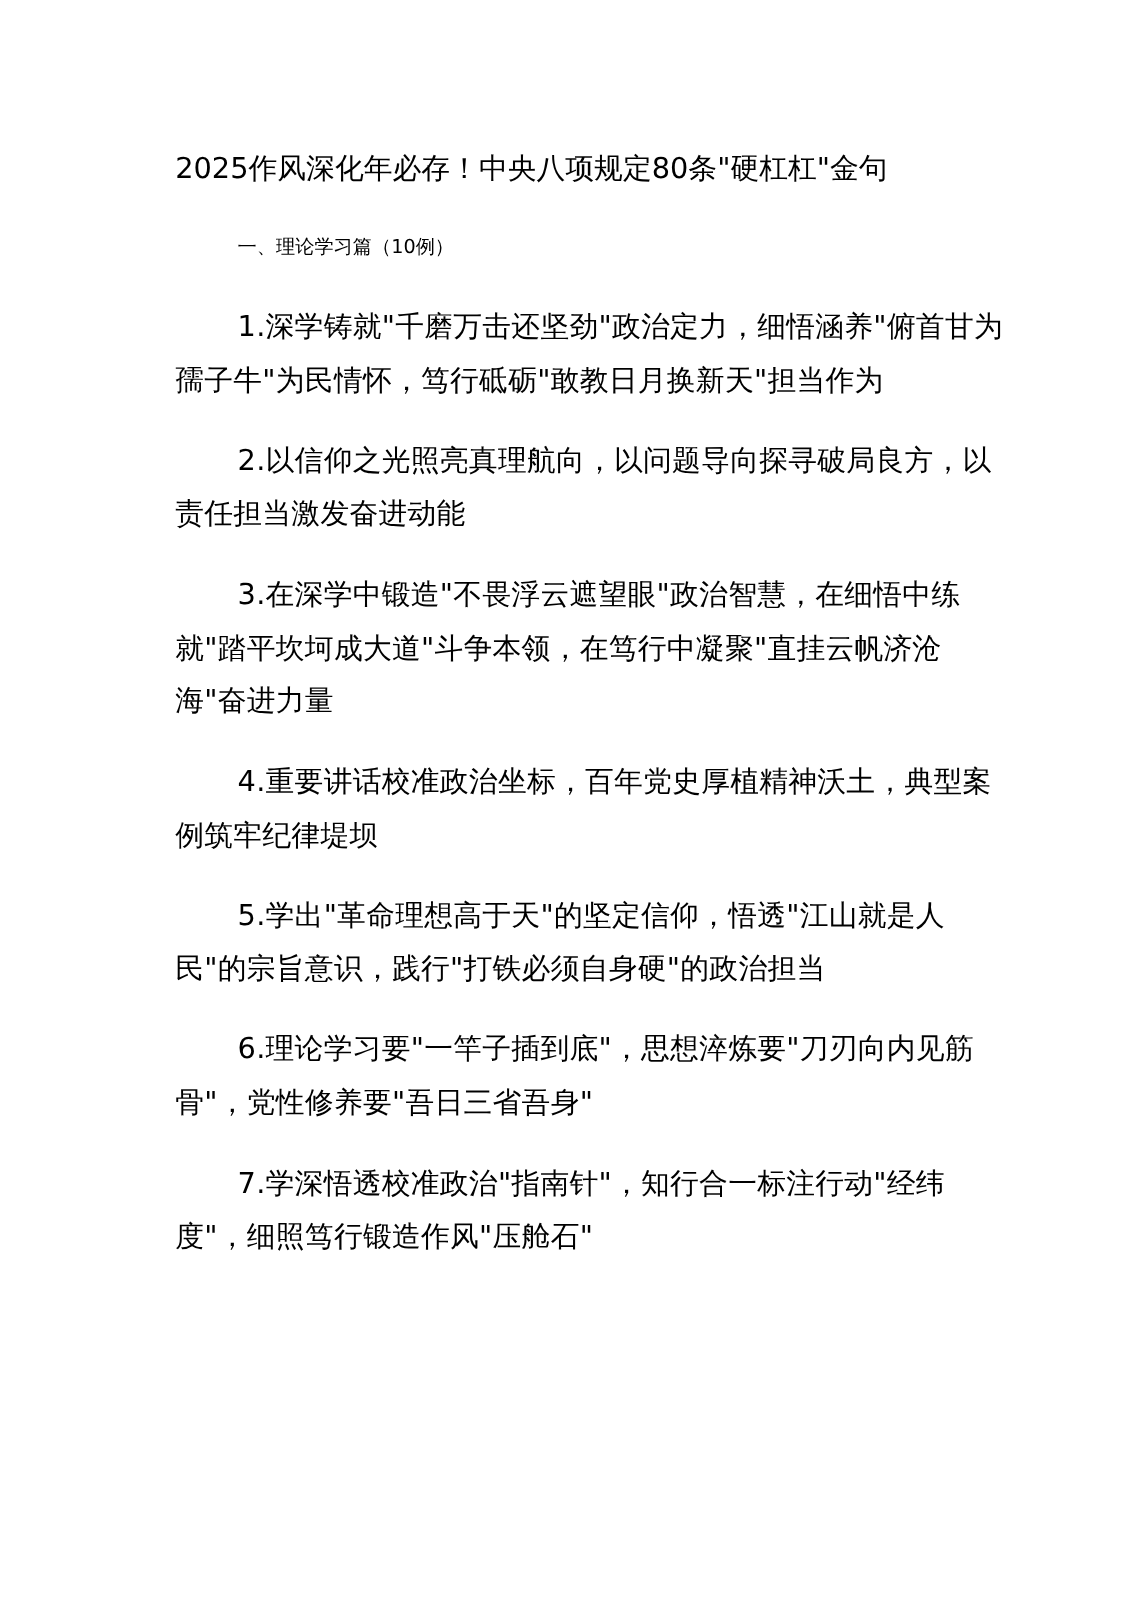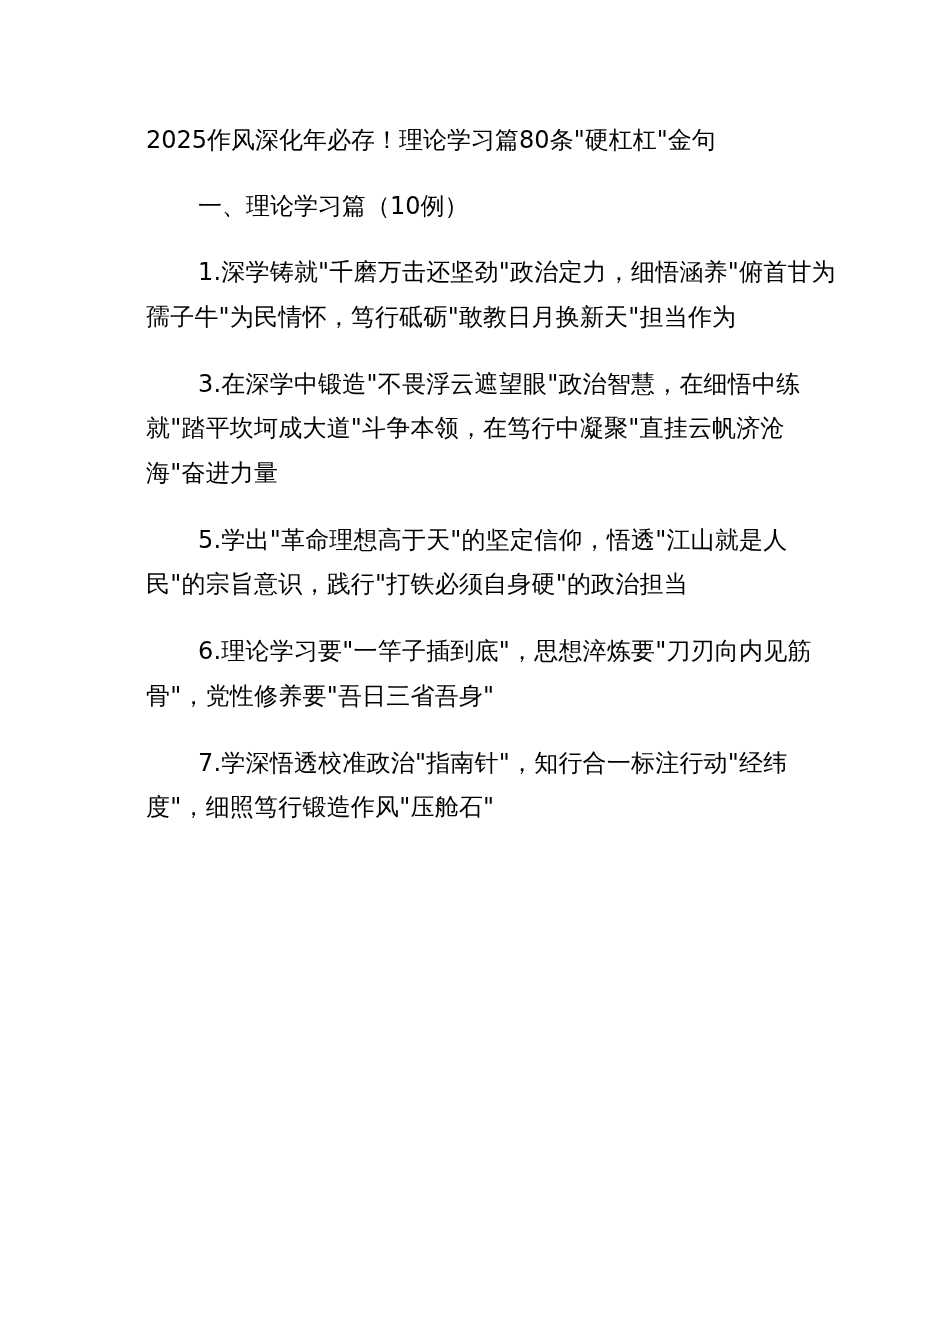--- a/index.html
+++ b/index.html
@@ -23,40 +23,42 @@
     }
     .title {
       font-size: 24px;
       line-height: 44px;
       margin: 0 0 22px 0;
       white-space: nowrap;
       font-weight: normal;
     }
     .title b, .section b { font-weight: normal; }
     .section {
-      font-size: 24px;
+      font-size: 16px;
       line-height: 44px;
       margin: 0 0 22px 0;
       padding-left: 52px;
       white-space: nowrap;
     }
     .para {
       font-size: 24px;
       line-height: 44.5px;
       margin: 0 0 22.5px 0;
       text-indent: 52px;
       letter-spacing: 0.2px;
     }
   </style>
 </head>
 <body>
 
 <div class="page">
-  <div class="title"><b>2025</b><span>作风深化年必存！理论学习篇</span><b>80</b><span>条"硬杠杠"金句</span></div>
+  <div class="title"><b>2025</b><span>作风深化年必存！中央八项规定</span><b>80</b><span>条"硬杠杠"金句</span></div>
 
   <div class="section"><span>一、理论学习篇（</span><b>10</b><span>例）</span></div>
 
   <p class="para">1.深学铸就"千磨万击还坚劲"政治定力，细悟涵养"俯首甘为孺子牛"为民情怀，笃行砥砺"敢教日月换新天"担当作为</p>
+  <p class="para">2.以信仰之光照亮真理航向，以问题导向探寻破局良方，以责任担当激发奋进动能</p>
   <p class="para">3.在深学中锻造"不畏浮云遮望眼"政治智慧，在细悟中练就"踏平坎坷成大道"斗争本领，在笃行中凝聚"直挂云帆济沧海"奋进力量</p>
+  <p class="para">4.重要讲话校准政治坐标，百年党史厚植精神沃土，典型案例筑牢纪律堤坝</p>
   <p class="para">5.学出"革命理想高于天"的坚定信仰，悟透"江山就是人民"的宗旨意识，践行"打铁必须自身硬"的政治担当</p>
   <p class="para">6.理论学习要"一竿子插到底"，思想淬炼要"刀刃向内见筋骨"，党性修养要"吾日三省吾身"</p>
   <p class="para">7.学深悟透校准政治"指南针"，知行合一标注行动"经纬度"，细照笃行锻造作风"压舱石"</p>
 </div>
 
 </body></html>

